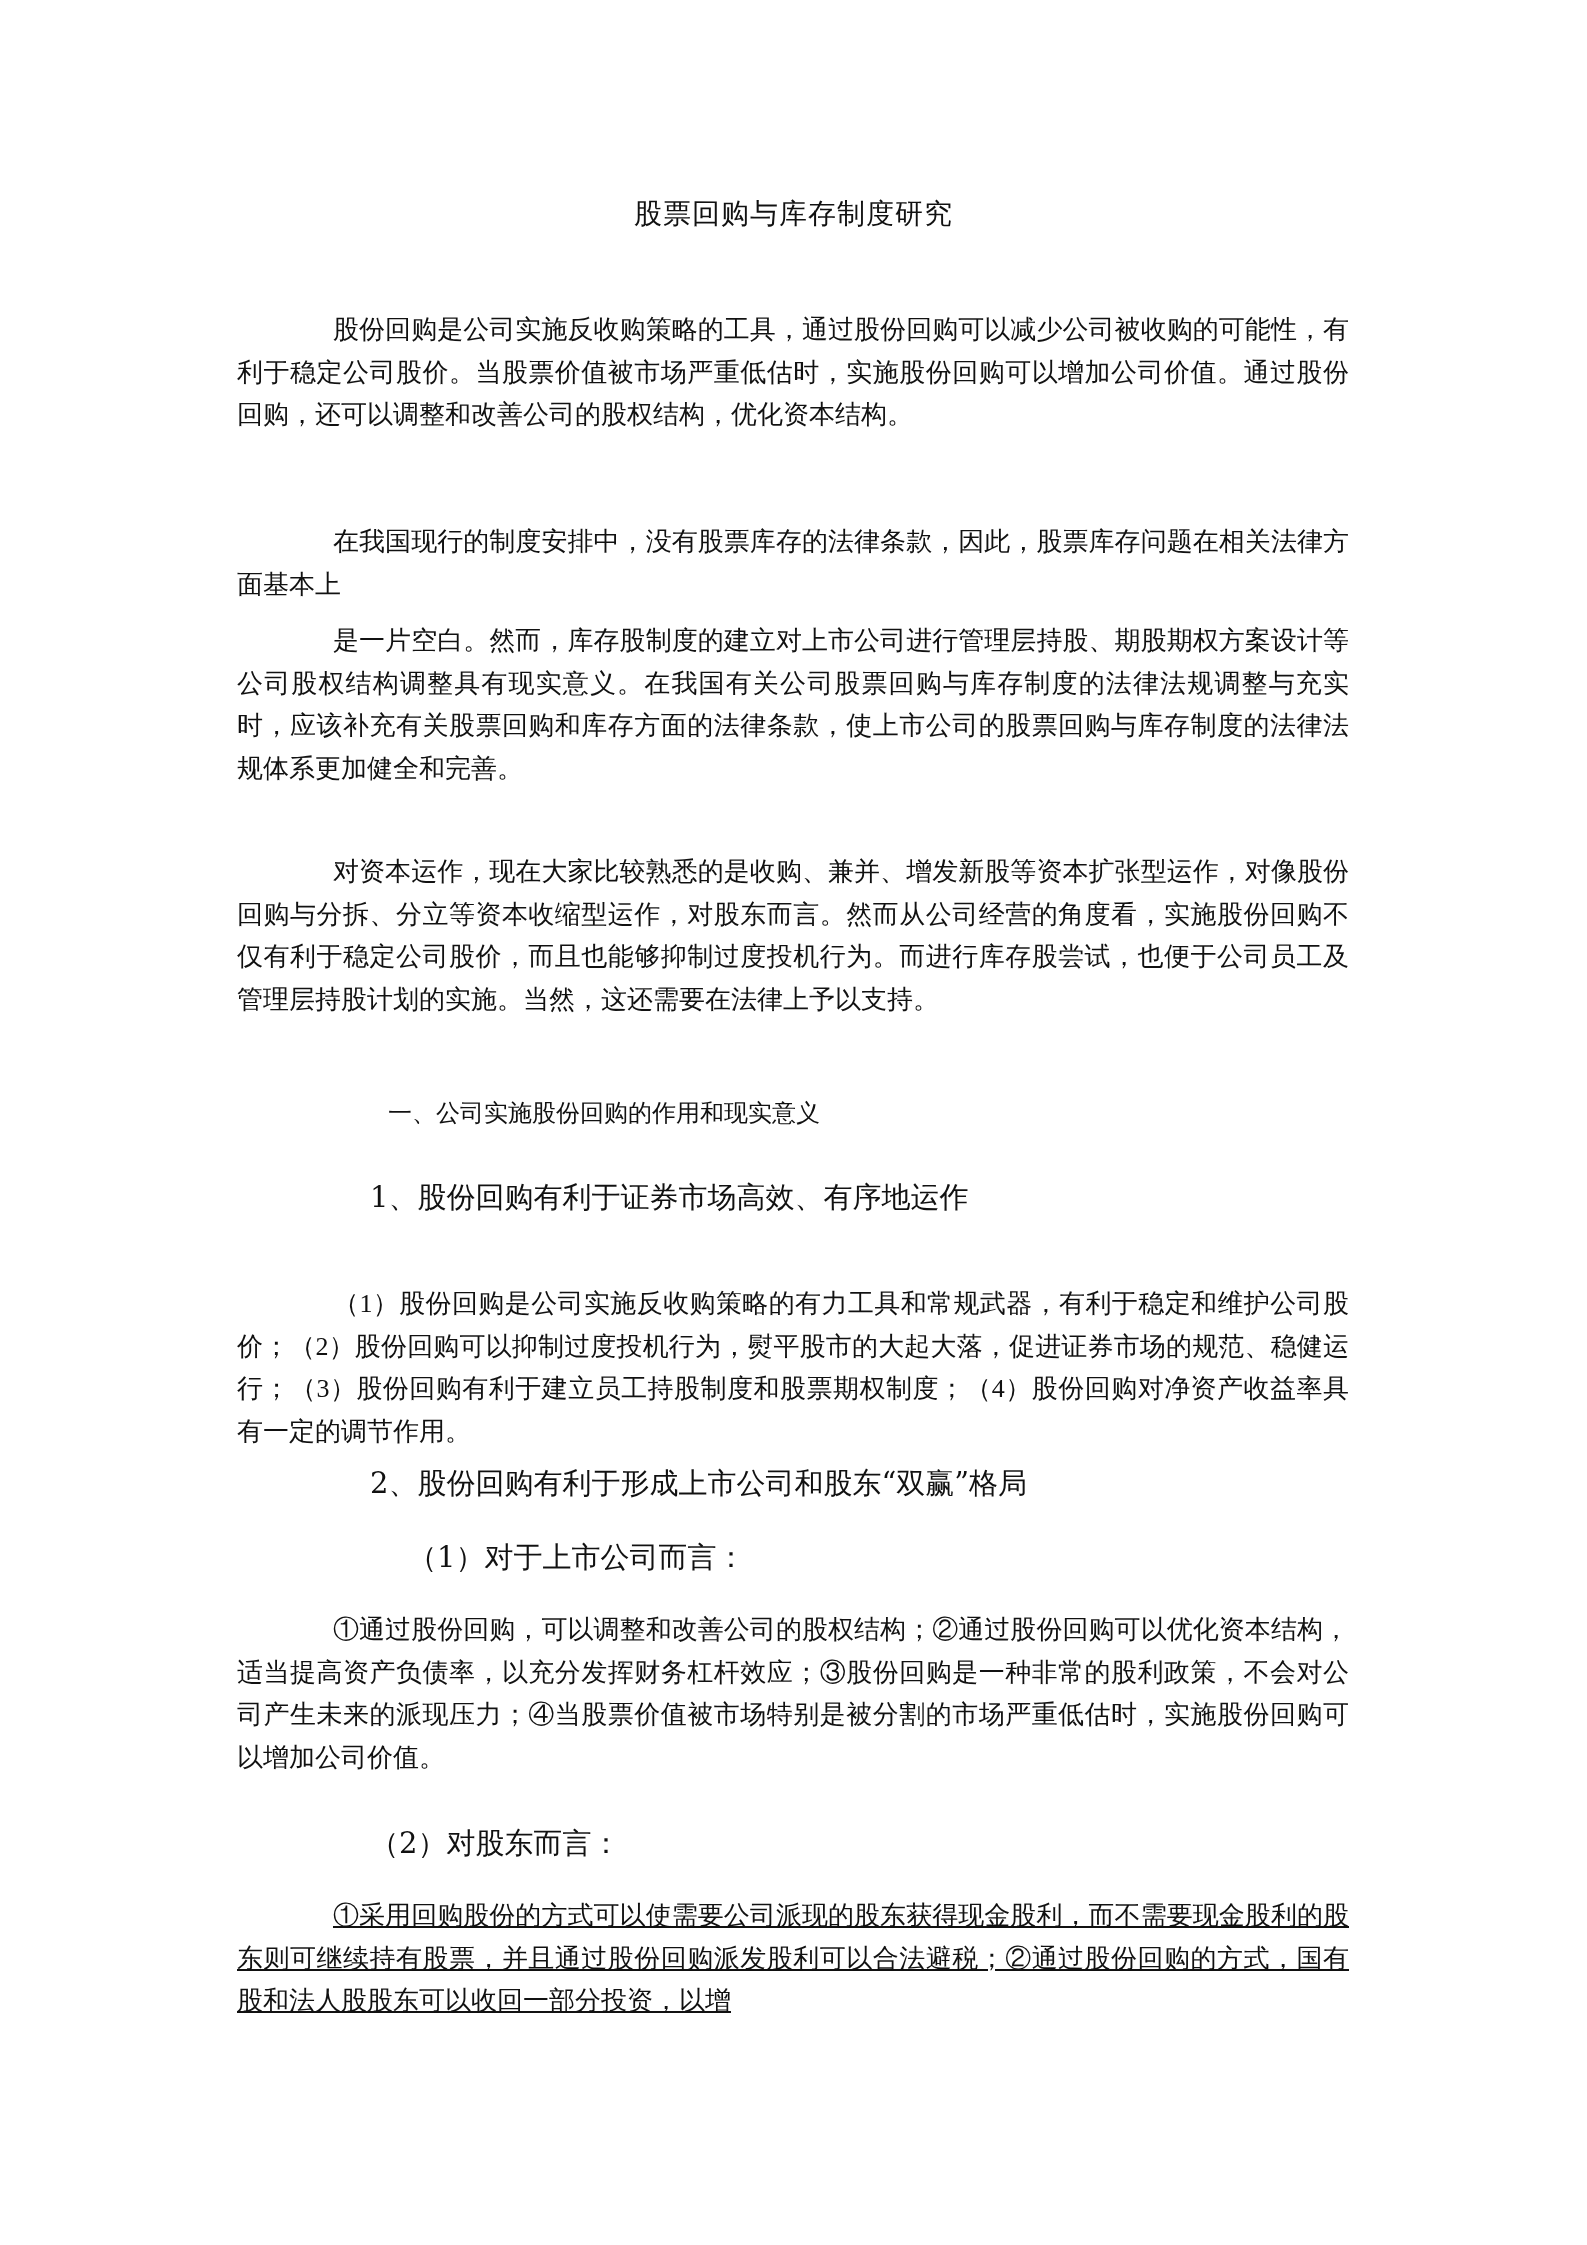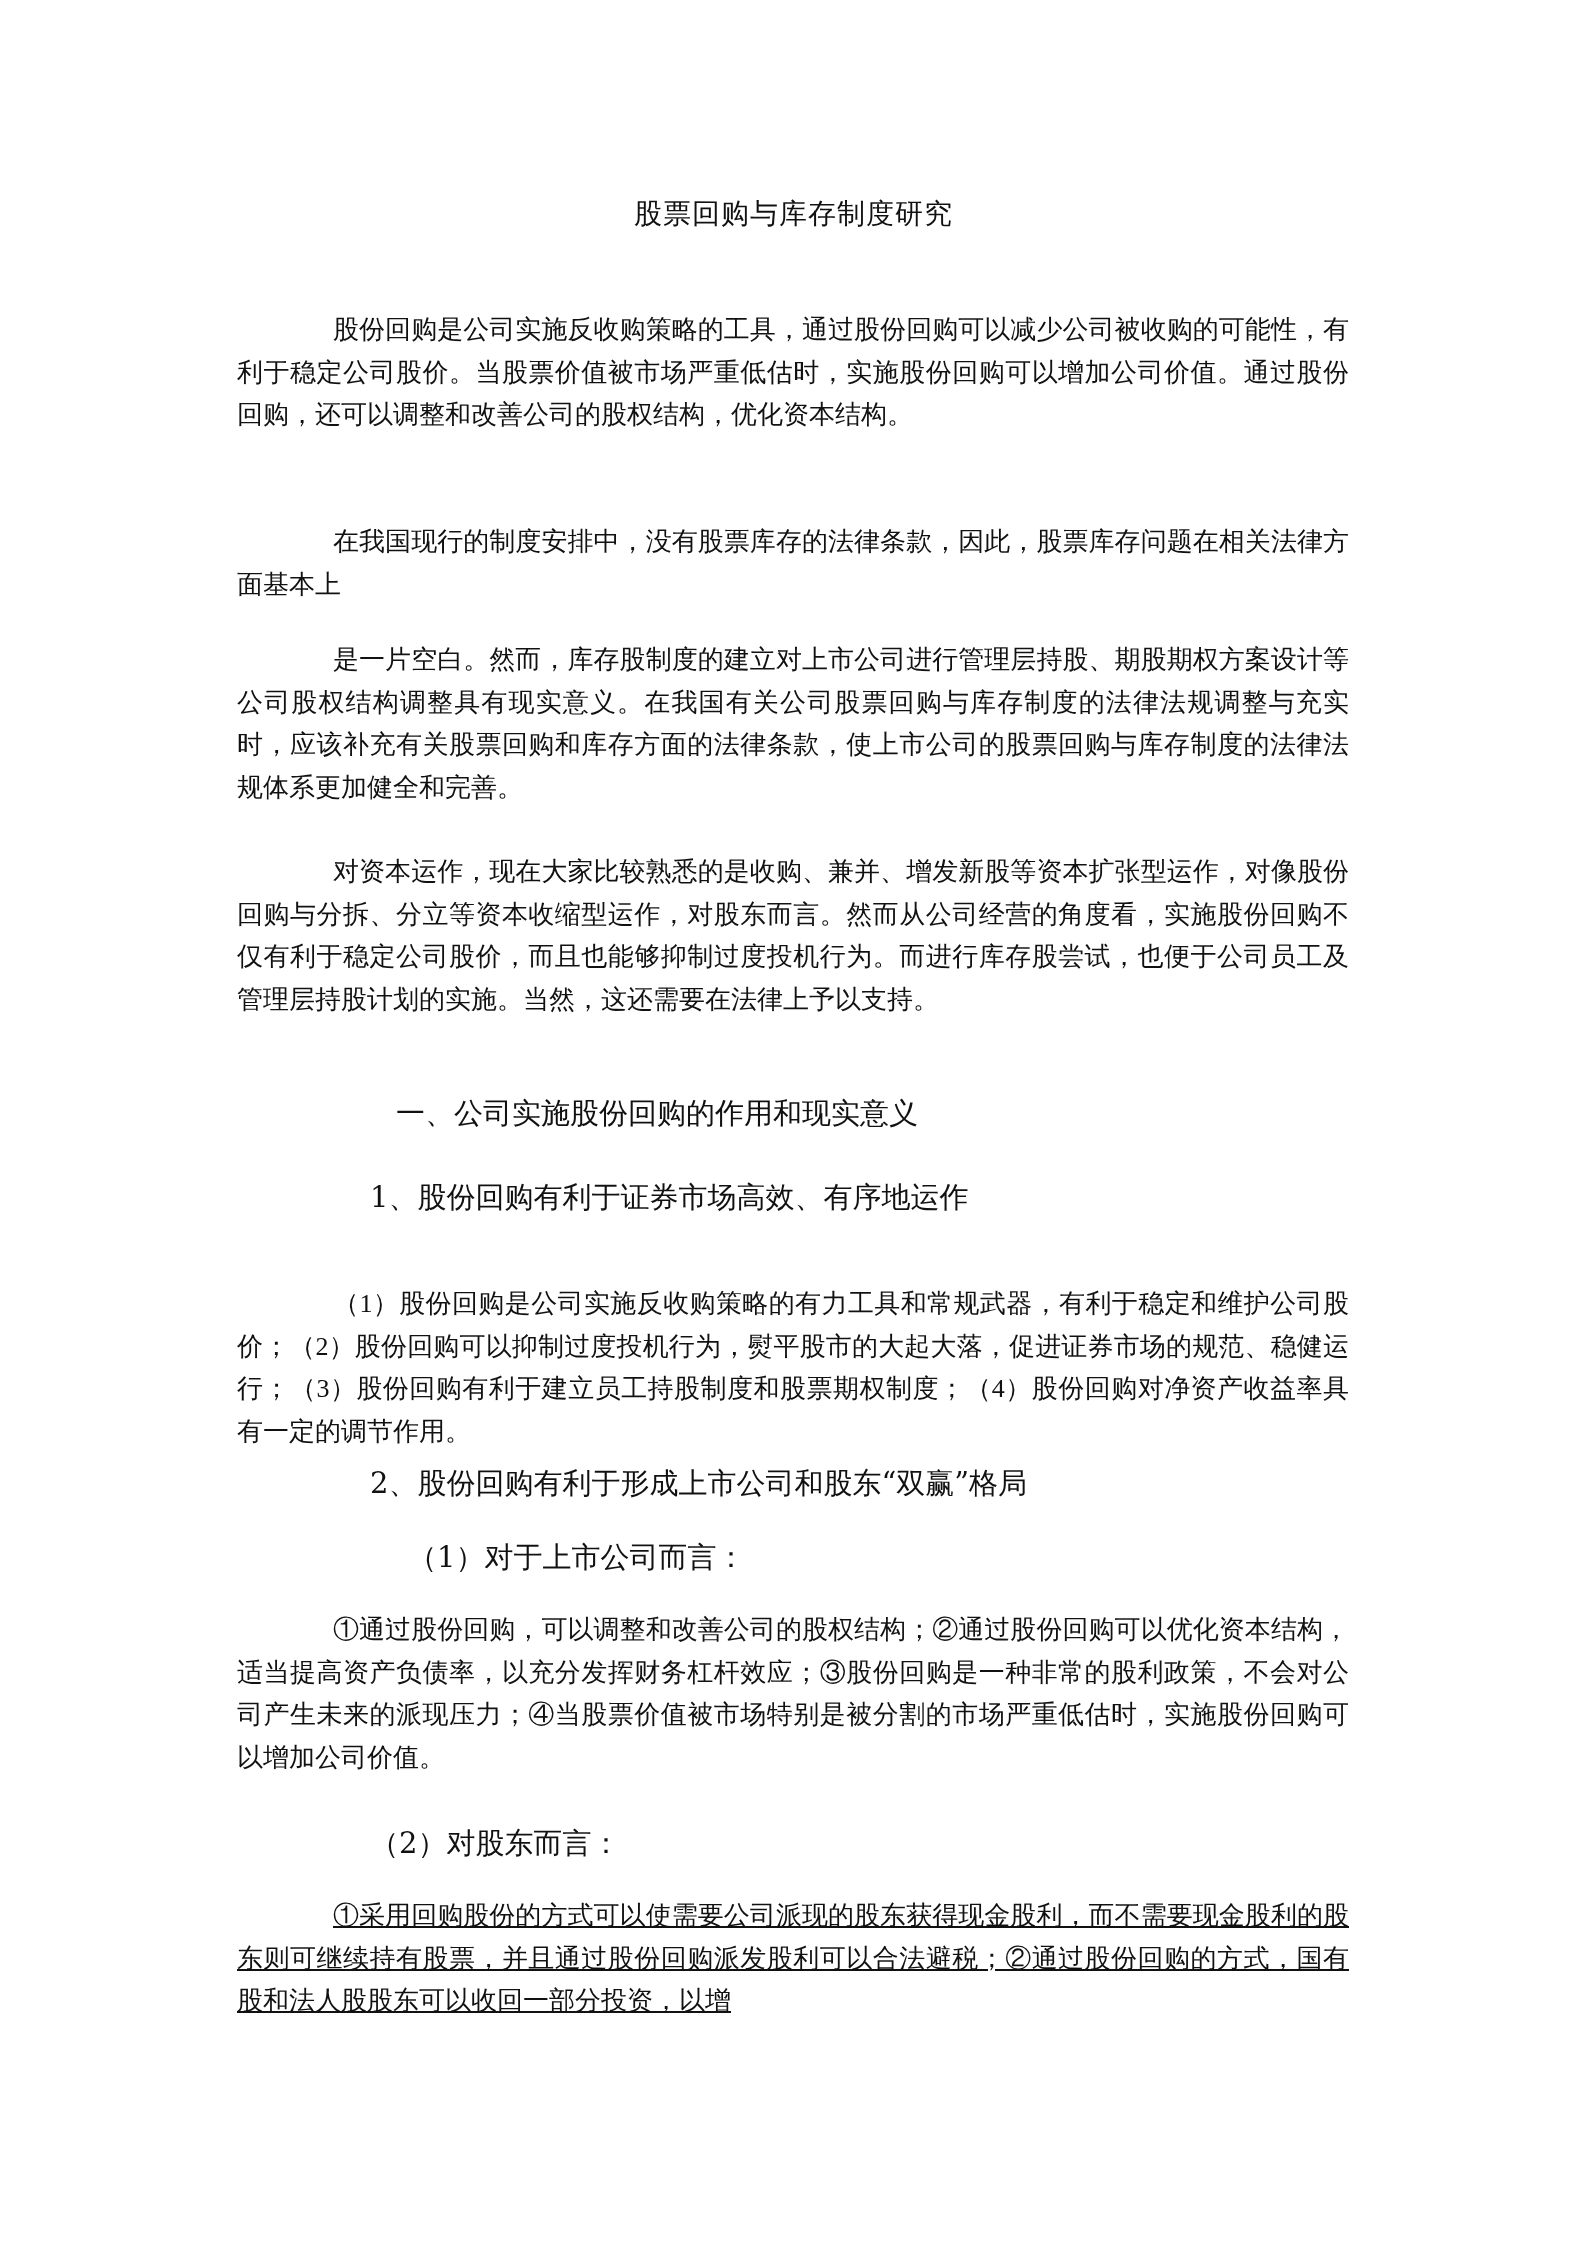--- a/index.html
+++ b/index.html
@@ -38,23 +38,23 @@
       left: 237px;
       width: 1112px;
       font-size: 26px;
       line-height: 42.5px;
       text-align: justify;
       text-indent: 96px;
       margin: 0;
     }
     .heading {
       position: absolute;
-      left: 396px;
+      left: 388px;
       font-family: "DejaVu Sans", "Liberation Sans", sans-serif;
-      font-size: 29px;
+      font-size: 24px;
       line-height: 42px;
       white-space: nowrap;
       text-align: center;
     }
     .sub {
       position: absolute;
       left: 370px;
       font-size: 29px;
       line-height: 42px;
       white-space: nowrap;
@@ -64,21 +64,21 @@
 <body>
 
 <div class="page">
 
   <div class="title">股票回购与库存制度研究</div>
 
   <p class="para" style="top:308px;">股份回购是公司实施反收购策略的工具，通过股份回购可以减少公司被收购的可能性，有利于稳定公司股价。当股票价值被市场严重低估时，实施股份回购可以增加公司价值。通过股份回购，还可以调整和改善公司的股权结构，优化资本结构。</p>
 
   <p class="para" style="top:520px;">在我国现行的制度安排中，没有股票库存的法律条款，因此，股票库存问题在相关法律方面基本上</p>
 
-  <p class="para" style="top:638px;">是一片空白。然而，库存股制度的建立对上市公司进行管理层持股、期股期权方案设计等公司股权结构调整具有现实意义。在我国有关公司股票回购与库存制度的法律法规调整与充实时，应该补充有关股票回购和库存方面的法律条款，使上市公司的股票回购与库存制度的法律法规体系更加健全和完善。</p>
+  <p class="para" style="top:619px;">是一片空白。然而，库存股制度的建立对上市公司进行管理层持股、期股期权方案设计等公司股权结构调整具有现实意义。在我国有关公司股票回购与库存制度的法律法规调整与充实时，应该补充有关股票回购和库存方面的法律条款，使上市公司的股票回购与库存制度的法律法规体系更加健全和完善。</p>
 
   <p class="para" style="top:850px;">对资本运作，现在大家比较熟悉的是收购、兼并、增发新股等资本扩张型运作，对像股份回购与分拆、分立等资本收缩型运作，对股东而言。然而从公司经营的角度看，实施股份回购不仅有利于稳定公司股价，而且也能够抑制过度投机行为。而进行库存股尝试，也便于公司员工及管理层持股计划的实施。当然，这还需要在法律上予以支持。</p>
 
   <div class="heading" style="top:1092px;">一、公司实施股份回购的作用和现实意义</div>
 
   <div class="sub" style="top:1176px;text-align:center;">1、股份回购有利于证券市场高效、有序地运作</div>
 
   <p class="para" style="top:1283px;font-family:Liberation Serif, serif;">（1）股份回购是公司实施反收购策略的有力工具和常规武器，有利于稳定和维护公司股价；（2）股份回购可以抑制过度投机行为，熨平股市的大起大落，促进证券市场的规范、稳健运行；（3）股份回购有利于建立员工持股制度和股票期权制度；（4）股份回购对净资产收益率具有一定的调节作用。</p>
 
   <div class="sub" style="top:1462px;">2、股份回购有利于形成上市公司和股东“双赢”格局</div>

